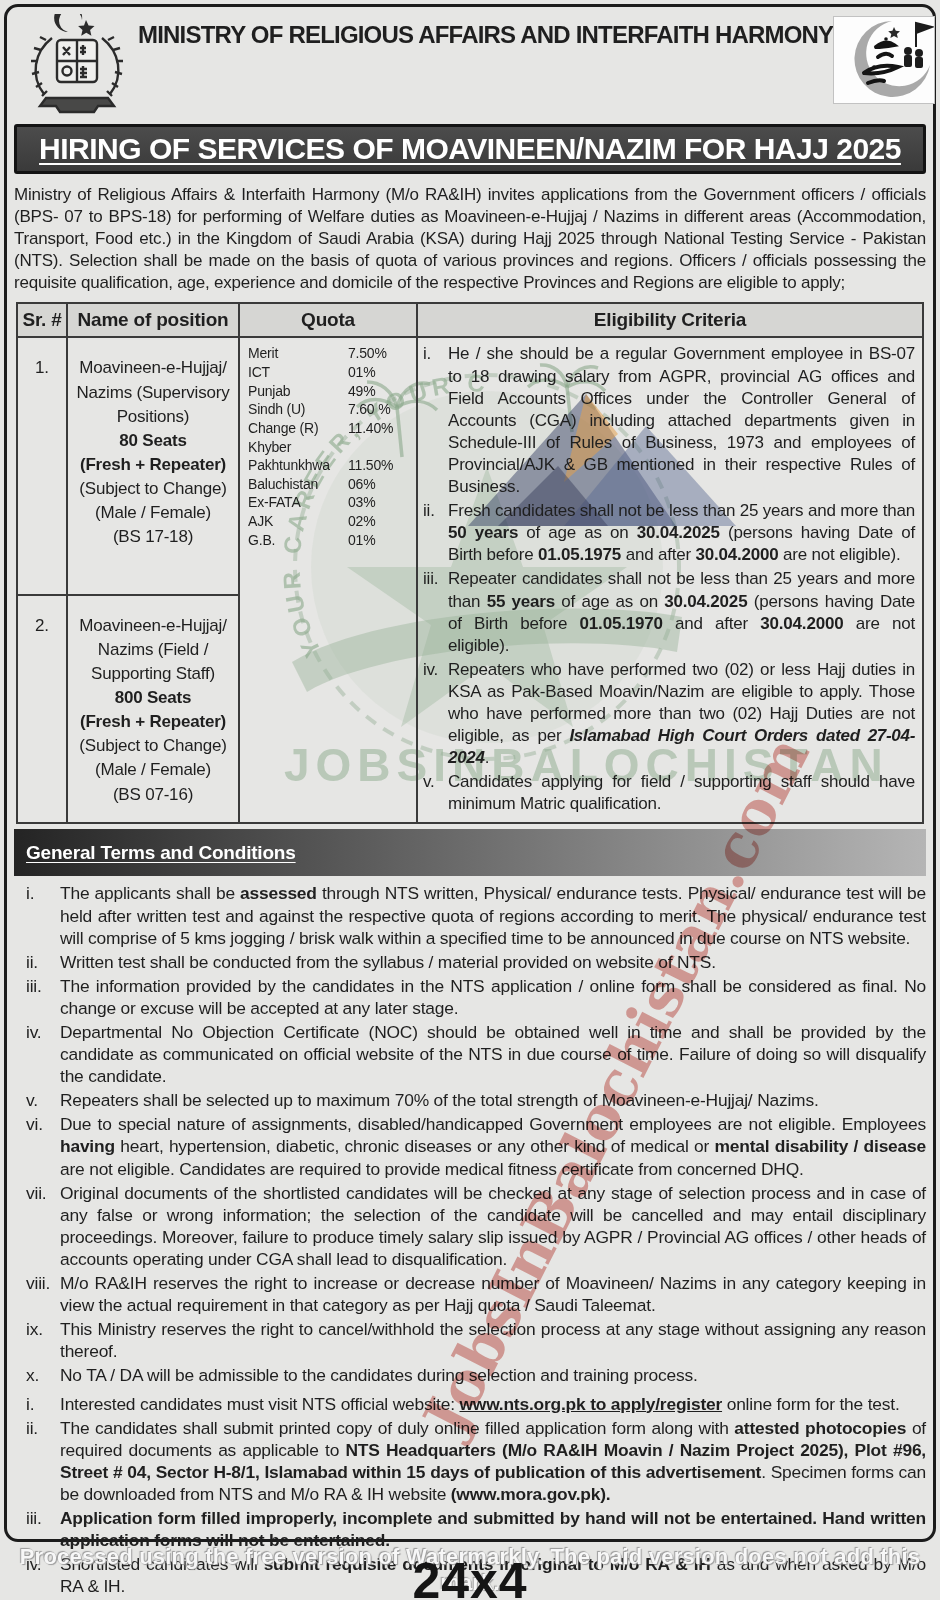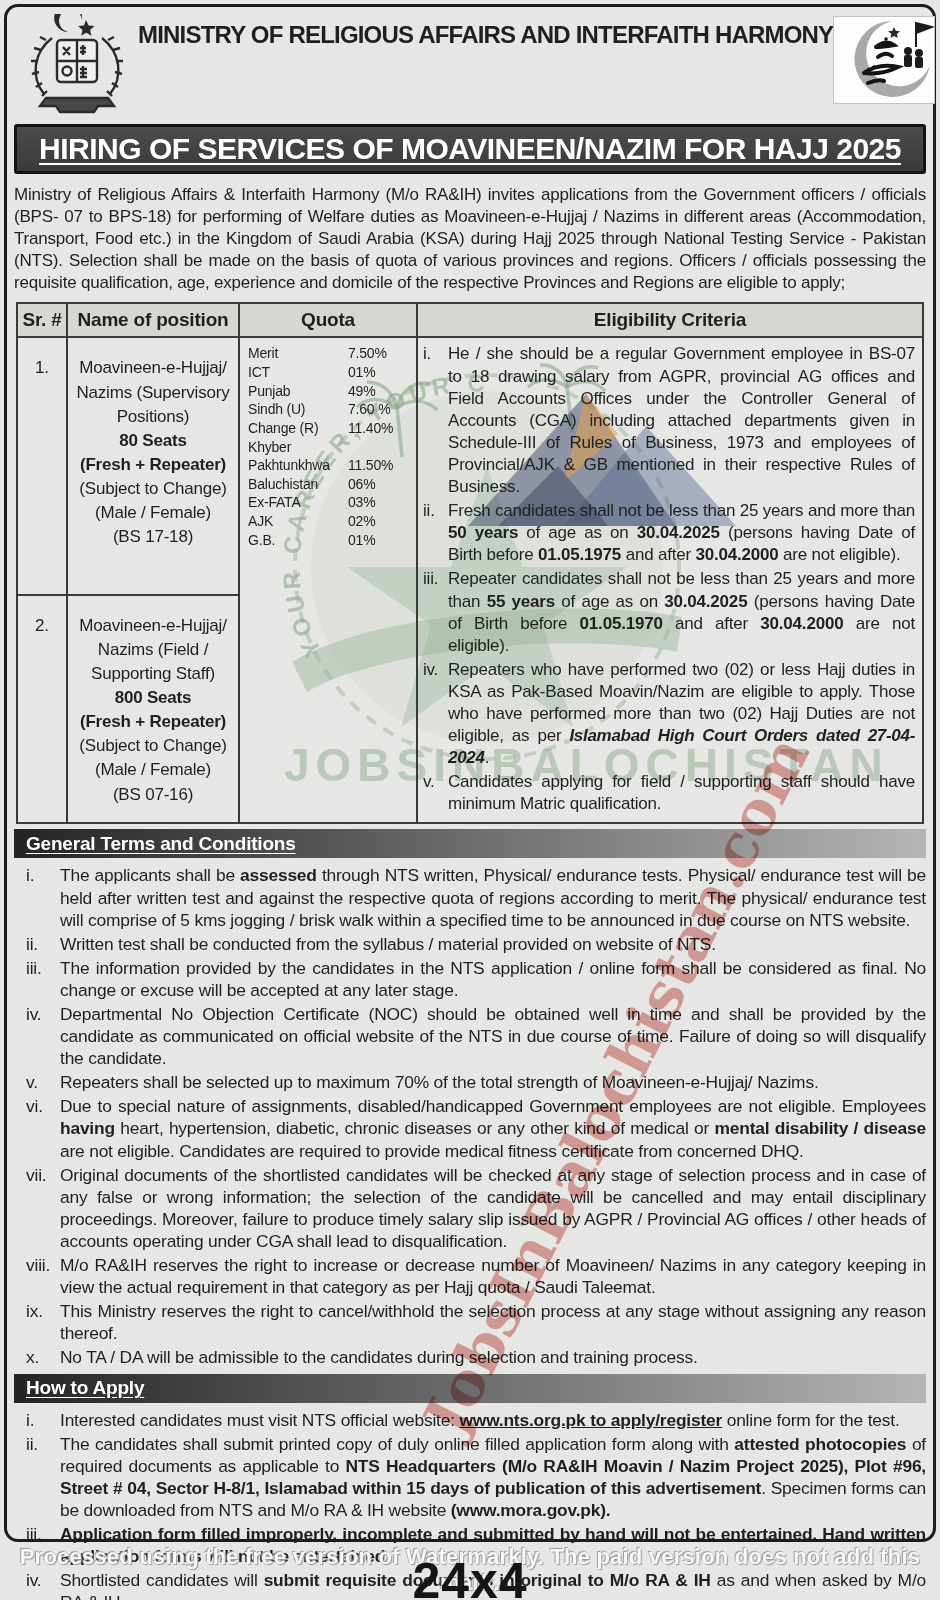--- a/index.html
+++ b/index.html
@@ -67,21 +67,21 @@
   
   .li{display:flex;margin-bottom:2px;}
   .mk{flex:0 0 auto;}
   .tx{flex:1;text-align:justify;}
   td.elig .mk{width:25px;}
   .sec-list{margin:6px 4px 0 4px;font-size:17.4px;line-height:1.27;}
   .sec-list .mk{width:46px;padding-left:12px;box-sizing:border-box;}
 
   
   .secbar{
-    margin:5px 4px 0 4px;height:29px;
+    margin:5px 4px 0 4px;height:47px;
     background:linear-gradient(to right,#242424,#b5b5b5);
     display:flex;align-items:center;
   }
   .secbar span{
     color:#fff;font-weight:bold;font-size:19px;padding-left:12px;
     text-decoration:underline;text-underline-offset:3px;
   }
 
   
   .wm{position:absolute;pointer-events:none;}
@@ -347,23 +347,20 @@
       <div class="li">
         <span class="mk">ix.</span>
         <span class="tx">This Ministry reserves the right to cancel/withhold the selection process at any stage without assigning any reason thereof.</span>
       </div>
       <div class="li">
         <span class="mk">x.</span>
         <span class="tx">No TA / DA will be admissible to the candidates during selection and training process.</span>
       </div>
     </div>
 
-  <div class="secbar">
-    <span>How to Apply</span>
-  </div>
   <div class="sec-list">
       <div class="li">
         <span class="mk">i.</span>
         <span class="tx">Interested candidates must visit NTS official website: <b><u>www.nts.org.pk to apply/register</u></b> online form for the test.</span>
       </div>
       <div class="li">
         <span class="mk">ii.</span>
         <span class="tx">The candidates shall submit printed copy of duly online filled application form along with <b>attested photocopies</b> of required documents as applicable to <b>NTS Headquarters (M/o RA&amp;IH Moavin / Nazim Project 2025), Plot #96, Street # 04, Sector H-8/1, Islamabad within 15 days of publication of this advertisement</b>. Specimen forms can be downloaded from NTS and M/o RA &amp; IH website <b>(www.mora.gov.pk).</b></span>
       </div>
       <div class="li">

